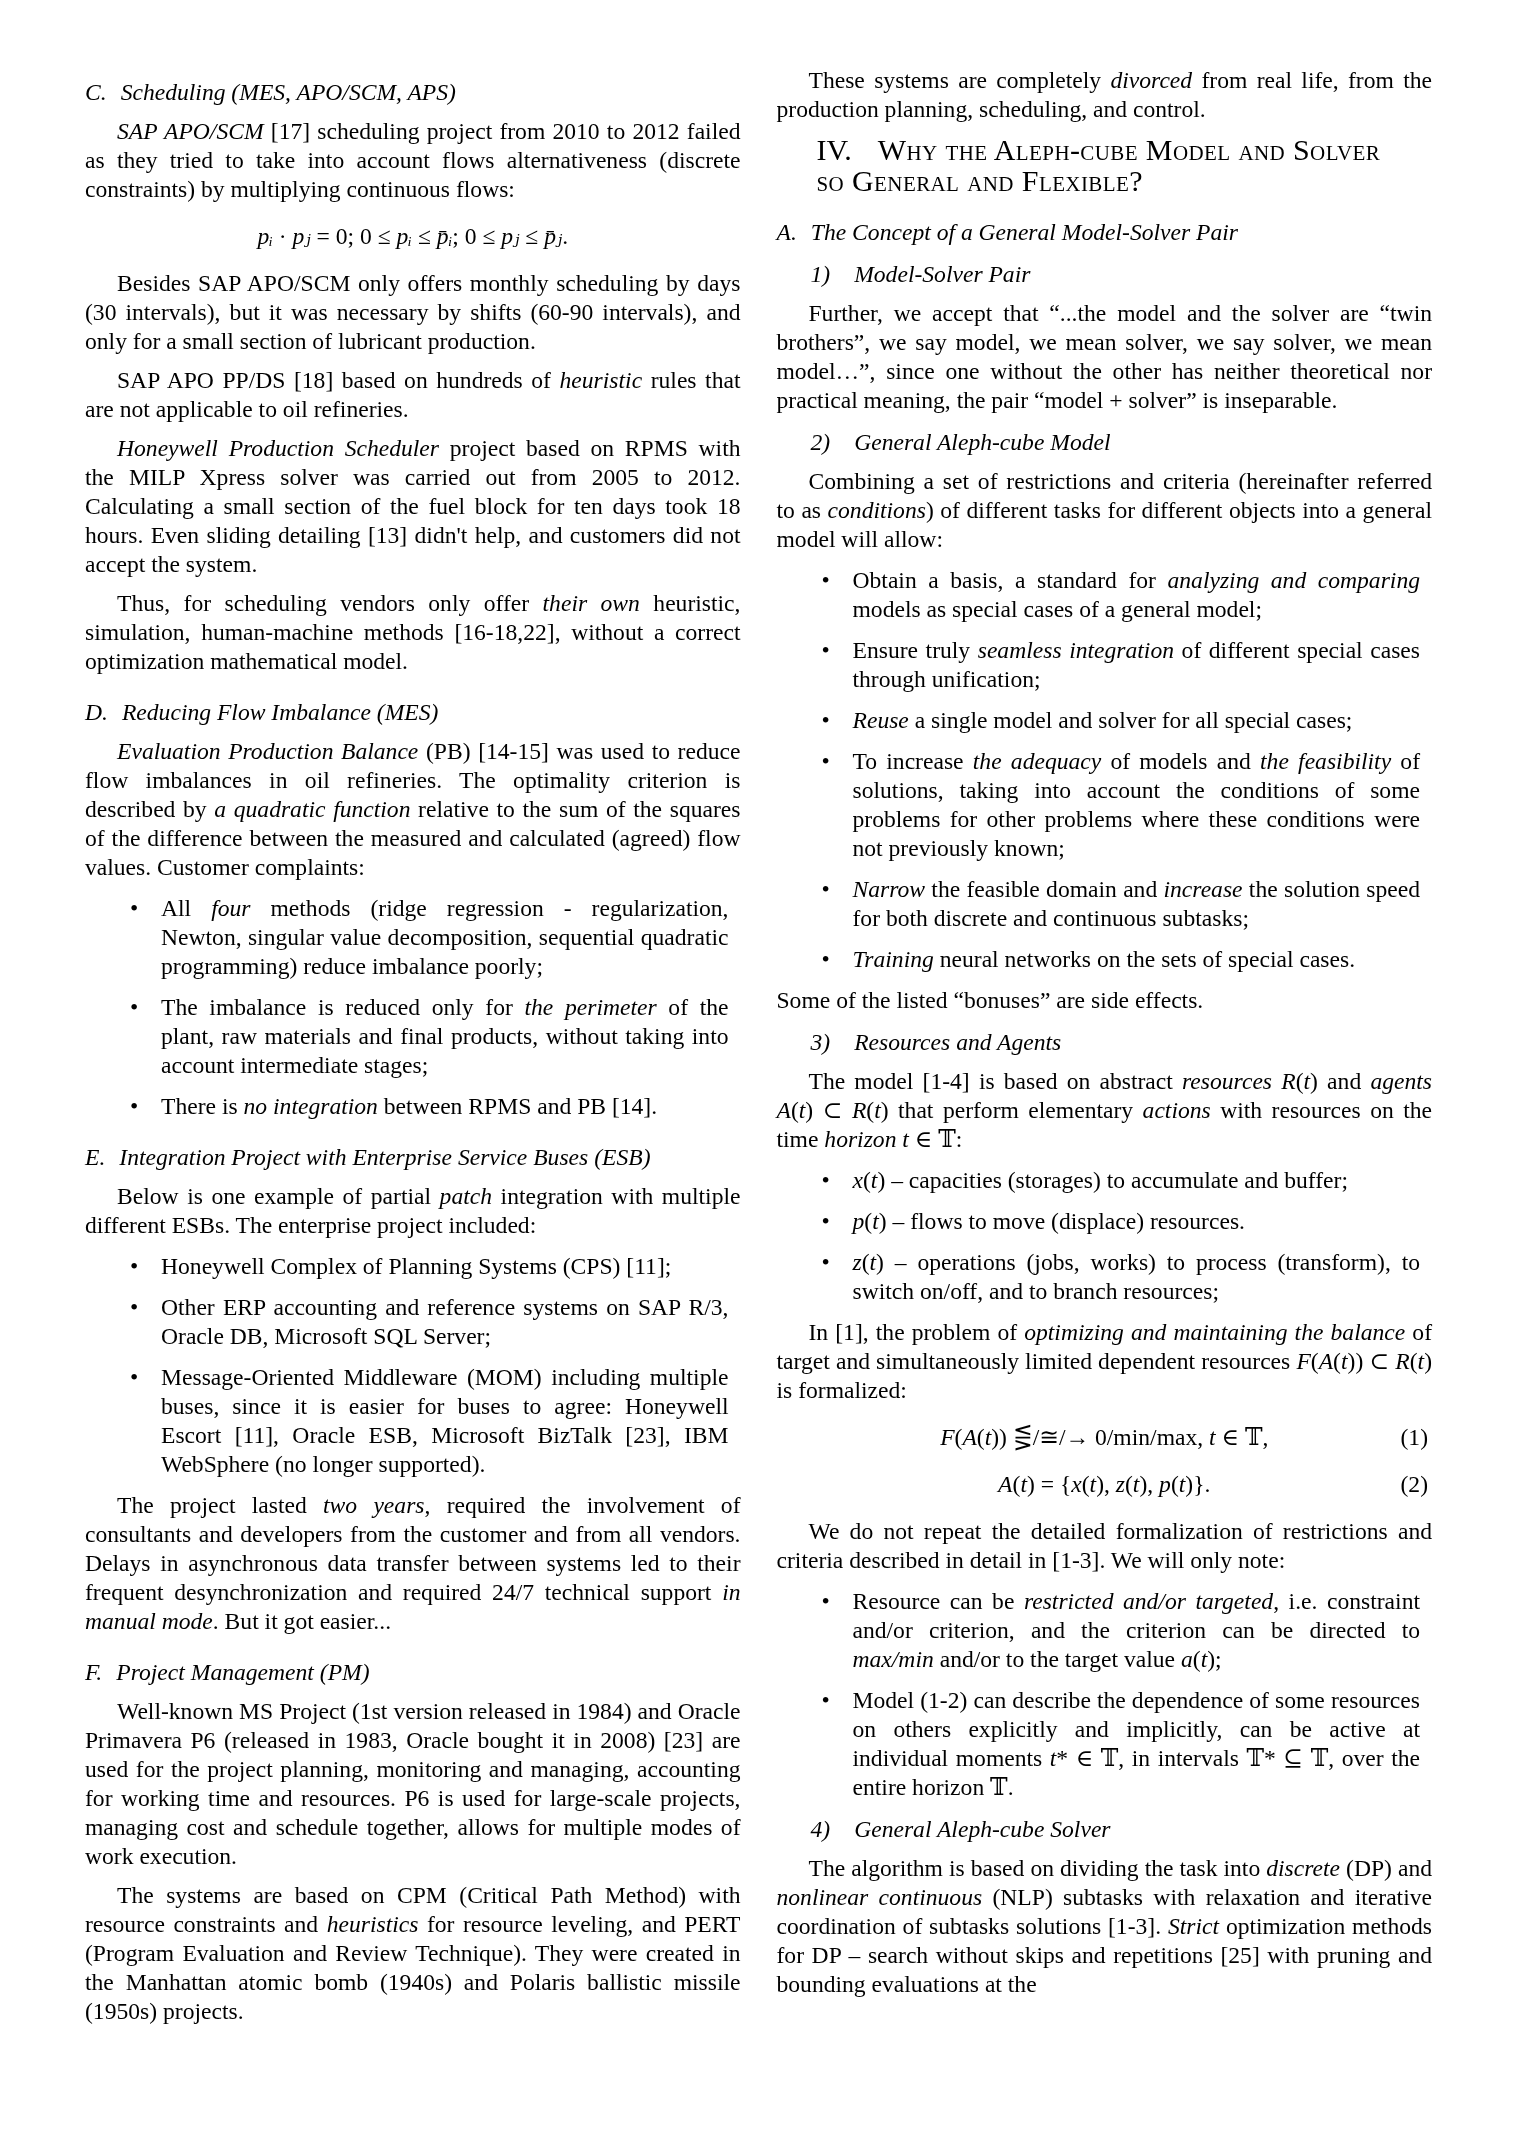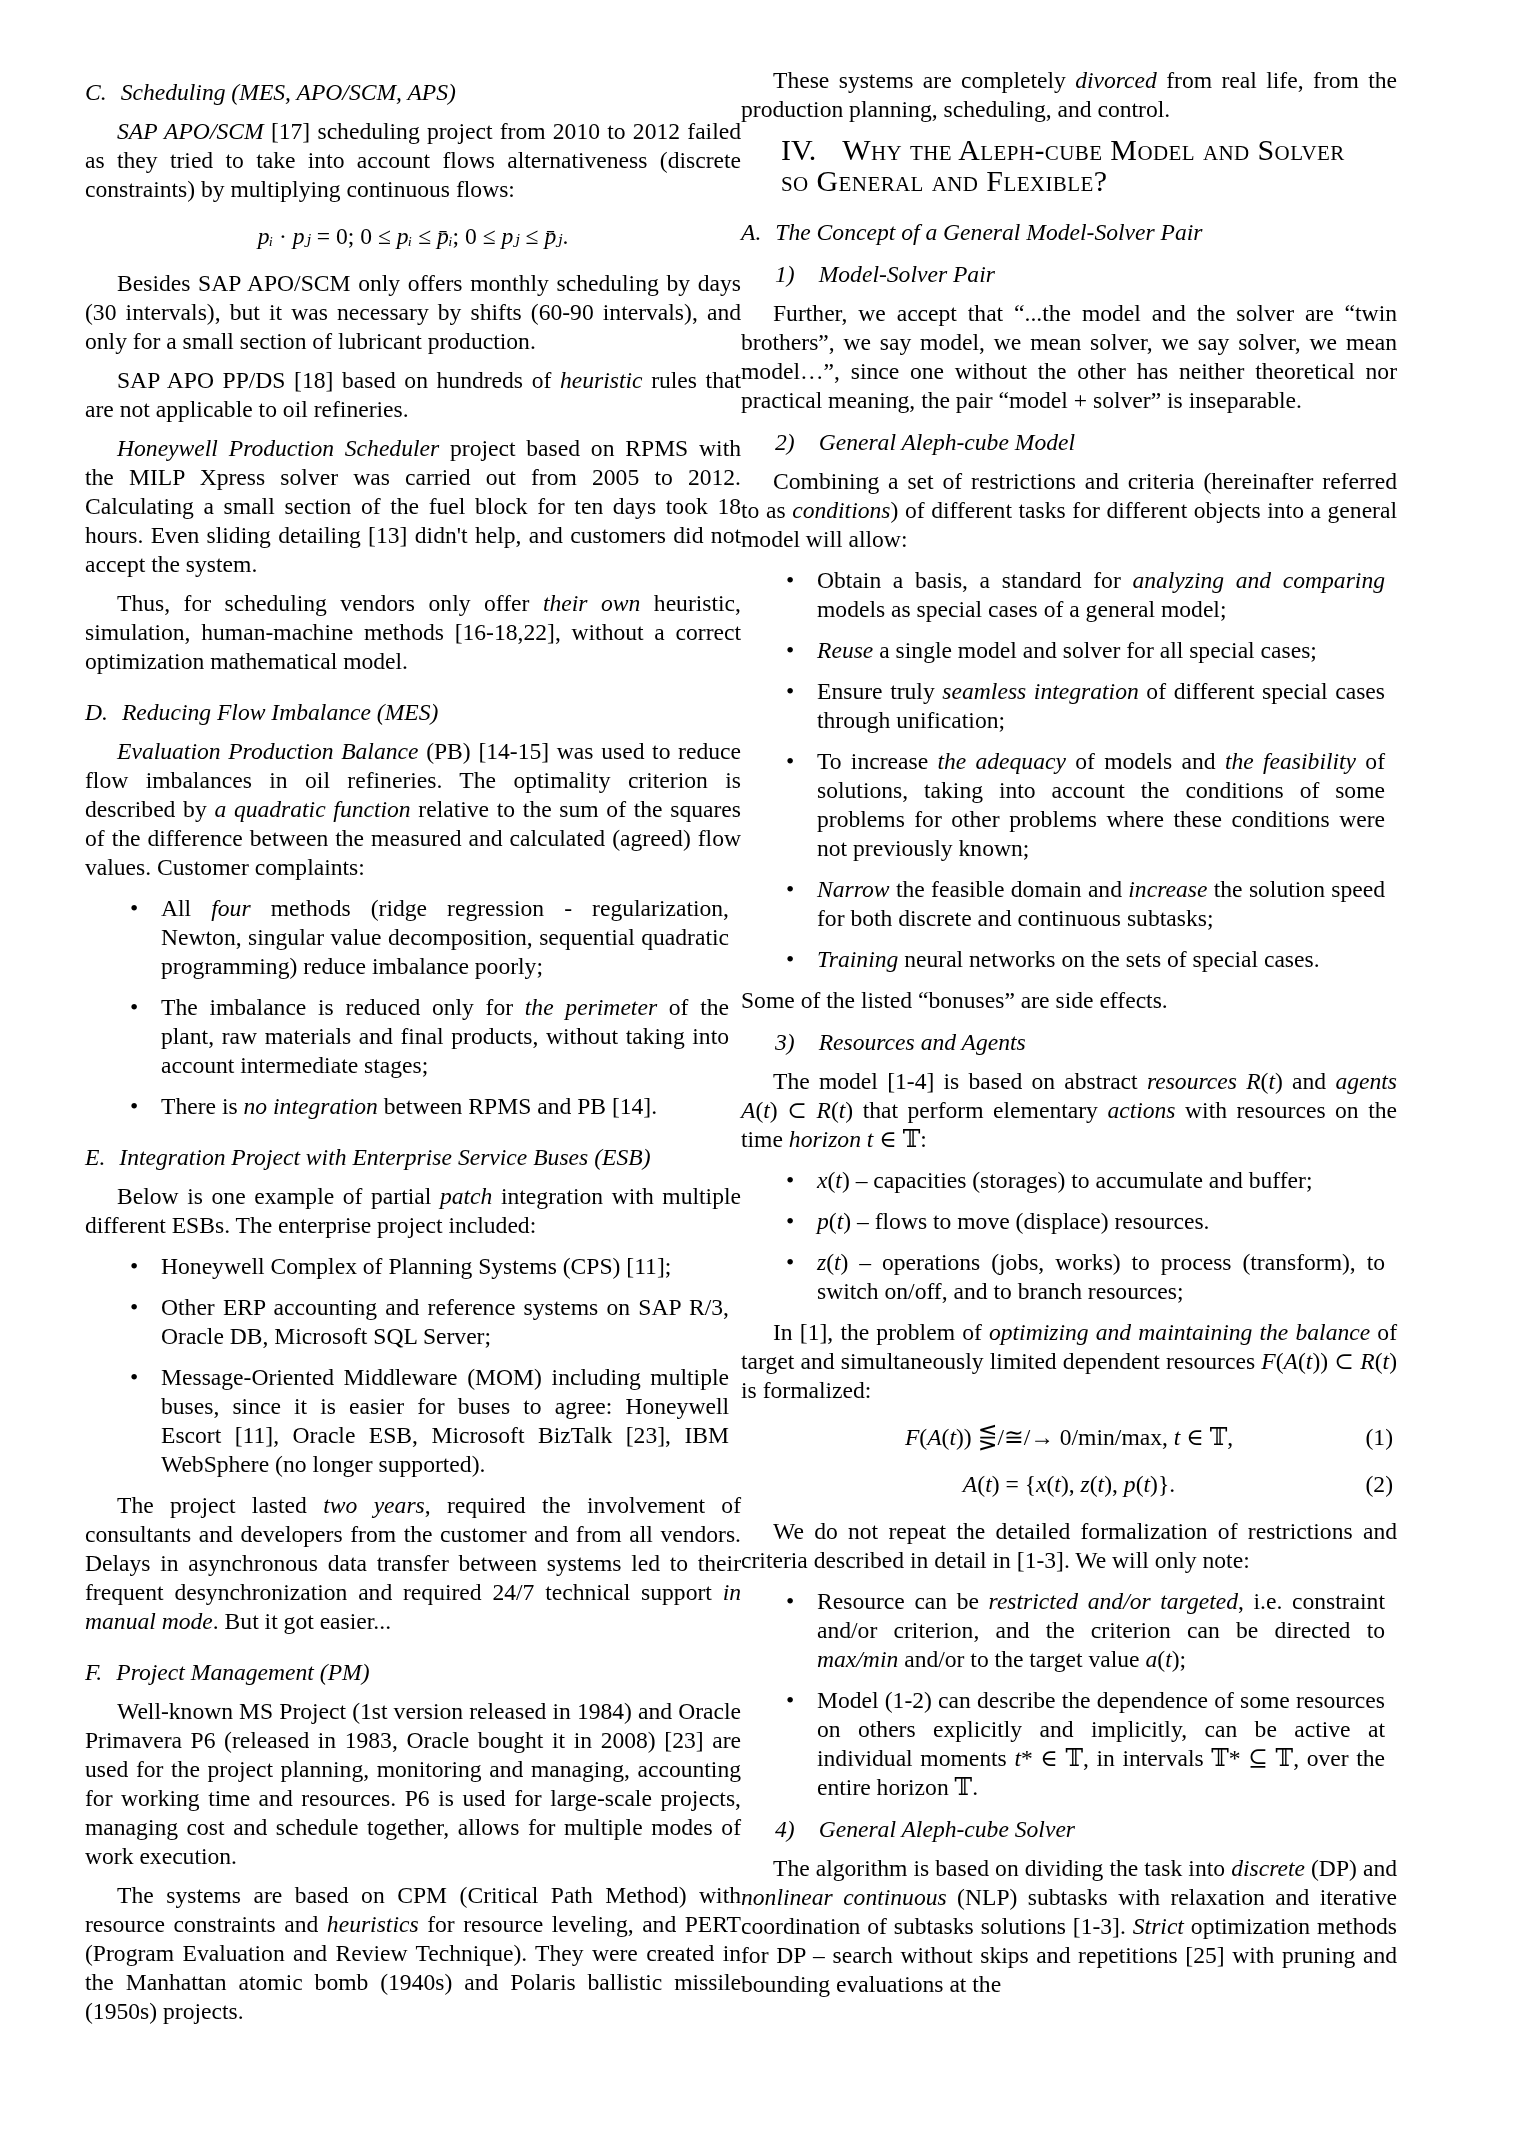--- a/index.html
+++ b/index.html
@@ -9,20 +9,21 @@
     height: 2144px;
     margin: 0 auto;
     background: #ffffff;
     color: #000000;
     font-family: "Liberation Serif", "DejaVu Serif", serif;
     font-size: 23.6px;
     line-height: 29px;
     box-sizing: border-box;
     padding: 56px 84px 0 85px;
     display: flex;
+    gap: 36px;
     overflow: hidden;
   }
   .col { width: 656px; }
   .it { font-style: italic; }
   .para { margin: 10px 0; text-align: justify; text-indent: 32px; }
   .para.flush { text-indent: 0; }
   h2, h3, h4 { font-weight: normal; font-size: 23.6px; }
   .section { font-style: italic; margin: 21px 0 7px; line-height: 30px; }
   .section .lbl { margin-right: 14px; }
   .subhead { font-style: italic; margin: 13px 0 2px; padding-left: 34px; }
@@ -70,22 +71,22 @@
   <div class="col">
       <p class="para"><span>These systems are completely </span><span class="it">divorced</span><span> from real life, from the production planning, scheduling, and control.</span></p>
       <h2 class="mainsec"><span class="lbl">IV.</span><span class="ttl"><span>Why the Aleph-cube Model and Solver so General and Flexible?</span></span></h2>
       <h3 class="section"><span class="lbl">A.</span><span class="ttl"><span>The Concept of a General Model-Solver Pair</span></span></h3>
       <h4 class="subhead"><span class="lbl">1)</span><span class="ttl"><span>Model-Solver Pair</span></span></h4>
       <p class="para"><span>Further, we accept that “...the model and the solver are “twin brothers”, we say model, we mean solver, we say solver, we mean model…”, since one without the other has neither theoretical nor practical meaning, the pair “model + solver” is inseparable.</span></p>
       <h4 class="subhead"><span class="lbl">2)</span><span class="ttl"><span>General Aleph-cube Model</span></span></h4>
       <p class="para"><span>Combining a set of restrictions and criteria (hereinafter referred to as </span><span class="it">conditions</span><span>) of different tasks for different objects into a general model will allow:</span></p>
       <ul class="bullets">
         <li><span>Obtain a basis, a standard for </span><span class="it">analyzing and comparing</span><span> models as special cases of a general model;</span></li>
+        <li><span>Ensure truly </span><span class="it">seamless integration</span><span> of different special cases through unification;</span></li>
         <li><span class="it">Reuse</span><span> a single model and solver for all special cases;</span></li>
-        <li><span>Ensure truly </span><span class="it">seamless integration</span><span> of different special cases through unification;</span></li>
         <li><span>To increase </span><span class="it">the adequacy</span><span> of models and </span><span class="it">the feasibility</span><span> of solutions, taking into account the conditions of some problems for other problems where these conditions were not previously known;</span></li>
         <li><span class="it">Narrow</span><span> the feasible domain and </span><span class="it">increase</span><span> the solution speed for both discrete and continuous subtasks;</span></li>
         <li><span class="it">Training</span><span> neural networks on the sets of special cases.</span></li>
       </ul>
       <p class="para flush"><span>Some of the listed “bonuses” are side effects.</span></p>
       <h4 class="subhead"><span class="lbl">3)</span><span class="ttl"><span>Resources and Agents</span></span></h4>
       <p class="para"><span>The model [1-4] is based on abstract </span><span class="it">resources</span><span> </span><span class="it">R</span><span>(</span><span class="it">t</span><span>) and </span><span class="it">agents</span><span> </span><span class="it">A</span><span>(</span><span class="it">t</span><span>) ⊂ </span><span class="it">R</span><span>(</span><span class="it">t</span><span>) that perform elementary </span><span class="it">actions</span><span> with resources on the time </span><span class="it">horizon</span><span> </span><span class="it">t</span><span> ∈ 𝕋:</span></p>
       <ul class="bullets">
         <li><span class="it">x</span><span>(</span><span class="it">t</span><span>) – capacities (storages) to accumulate and buffer;</span></li>
         <li><span class="it">p</span><span>(</span><span class="it">t</span><span>) – flows to move (displace) resources.</span></li>

